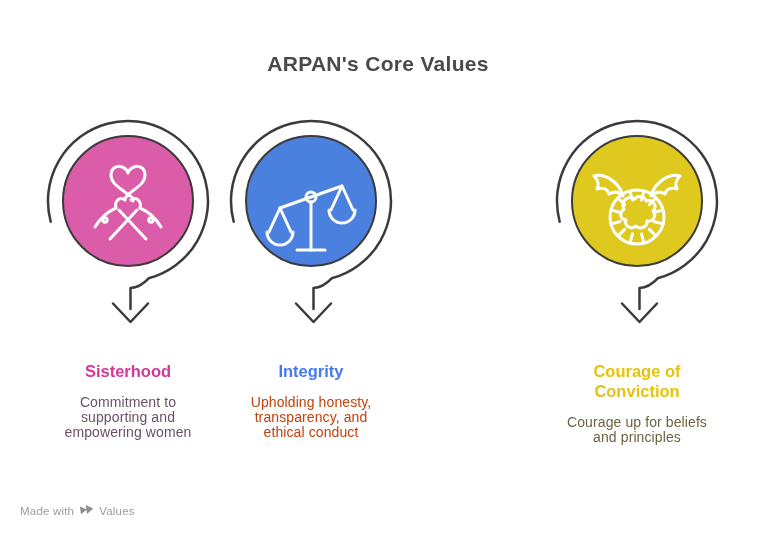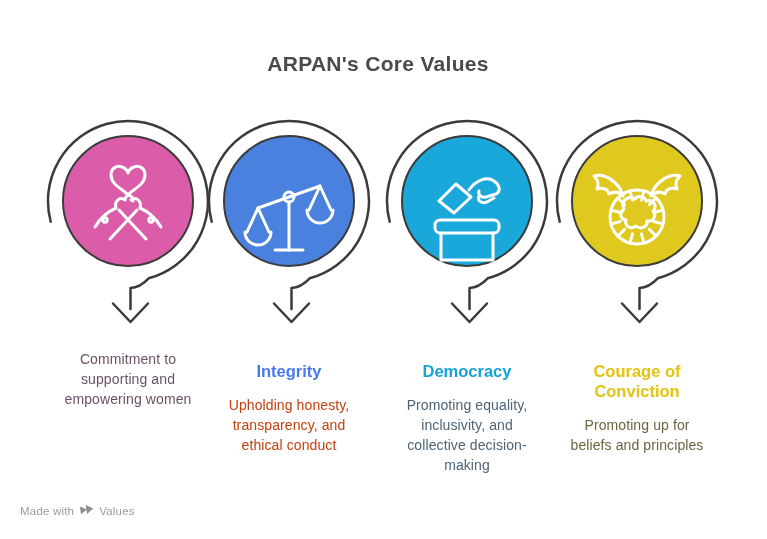--- a/index.html
+++ b/index.html
@@ -8,21 +8,21 @@
     font-family:"Liberation Sans",sans-serif;overflow:hidden;
   }
   .title{
     position:absolute;top:52px;left:0;width:100%;text-align:center;
     font-size:21px;font-weight:700;letter-spacing:.3px;margin:0;
   }
   .col{position:absolute;top:103px;width:170px;text-align:center;}
   .unit{width:170px;height:232px;}
   .unit svg{display:block;}
   .heading{margin:26px auto 0;font-size:16.5px;font-weight:700;line-height:20px;max-width:132px;}
-  .desc{margin:14px auto 0;font-size:14px;line-height:20px;max-width:142px;letter-spacing:.1px;}
+  .desc{margin:14px auto 0;font-size:14px;line-height:15px;max-width:142px;letter-spacing:.1px;}
   .footer{
     position:absolute;left:20px;top:503px;display:flex;align-items:center;gap:5px;
     font-size:11.5px;letter-spacing:.2px;
   }
   .footer .logo{display:inline-block;transform:rotate(-8deg);}
 </style>
 </head>
 <body>
 
 <div class="page" style="background: rgb(255, 255, 255);">
@@ -41,24 +41,25 @@
             <path d="M 73 105 C 71 98 77 93 82 97 C 82 91 90 91 90 98"></path>
             <path d="M 118 124 C 112 114 104 108 97 105"></path>
             <path d="M 97 105 C 99 98 93 93 88 97"></path>
             <path d="M 76 107 L 103 136"></path>
             <path d="M 94 107 L 67 136"></path>
             <circle cx="62" cy="117" r="2.2"></circle>
             <circle cx="108" cy="117" r="2.2"></circle>
           </g>
   </svg>
       </div>
+    <h3 class="heading" style="color: rgb(214, 54, 155);">Sisterhood</h3>
     <p class="desc" style="color: rgb(106, 81, 104);">Commitment to supporting and empowering women</p>
   </div>
 
-  <div class="col" style="left:204px">
+  <div class="col" style="left:226px">
     <div class="unit">
         <svg width="170" height="232" viewBox="0 0 170 232">
     <path d="M 7.7 118.7 A 80 80 0 1 1 105.7 175.3 Q 97 184.5 87.5 185 L 87.5 206" fill="none" stroke="#3B3B3B" stroke-width="2.5" stroke-linecap="round" stroke-linejoin="round"></path>
     <path d="M 70 200.5 L 87.5 219 L 105 200.5" fill="none" stroke="#3B3B3B" stroke-width="2.5" stroke-linecap="round" stroke-linejoin="round"></path>
     <circle cx="85" cy="98" r="65" fill="#4A80DE" stroke="#3B3B3B" stroke-width="2"></circle>
     <g fill="none" stroke="#FFFFFF" stroke-width="3" stroke-linecap="round" stroke-linejoin="round">
             <path d="M 54 105 L 116 83"></path>
             <path d="M 85 99 L 85 147"></path>
             <path d="M 71 147 L 99 147"></path>
             <path d="M 54 105 L 43 129 M 54 105 L 65 129"></path>
@@ -66,38 +67,20 @@
             <path d="M 116 83 L 105 107 M 116 83 L 127 107"></path>
             <path d="M 103 107 A 13 13 0 0 0 129 107"></path>
             <circle cx="85" cy="94" r="5"></circle>
           </g>
   </svg>
       </div>
     <h3 class="heading" style="color: rgb(68, 121, 242);">Integrity</h3>
     <p class="desc" style="color: #c2410c;">Upholding honesty, transparency, and ethical conduct</p>
   </div>
 
-  <div class="col" style="left:382px">
-    <div class="unit">
-        <svg width="170" height="232" viewBox="0 0 170 232">
-    <path d="M 7.7 118.7 A 80 80 0 1 1 105.7 175.3 Q 97 184.5 87.5 185 L 87.5 206" fill="none" stroke="#3B3B3B" stroke-width="2.5" stroke-linecap="round" stroke-linejoin="round"></path>
-    <path d="M 70 200.5 L 87.5 219 L 105 200.5" fill="none" stroke="#3B3B3B" stroke-width="2.5" stroke-linecap="round" stroke-linejoin="round"></path>
-    <circle cx="85" cy="98" r="65" fill="#1AA7DA" stroke="#3B3B3B" stroke-width="2"></circle>
-    <g fill="none" stroke="#FFFFFF" stroke-width="3" stroke-linecap="round" stroke-linejoin="round">
-            <rect x="53" y="117" width="64" height="13" rx="5"></rect>
-            <path d="M 59 130 L 59 157 L 111 157 L 111 130"></path>
-            <path d="M 57 98 L 74 81 L 89 94 L 72 110 Z"></path>
-            <path d="M 87 87 C 94 77 105 73 112 78 C 118 82 119 88 114 91 L 104 94 C 99 95 96 92 97 88"></path>
-            <path d="M 97 93 C 95 98 100 101 105 99 L 112 95"></path>
-          </g>
-  </svg>
-      </div>
-    <h3 class="heading" style="color: rgb(18, 163, 215);">Democracy</h3>
-    <p class="desc" style="color: rgb(76, 100, 118);">Promoting equality, inclusivity, and collective decision-making</p>
-  </div>
 
   <div class="col" style="left:552px">
     <div class="unit">
         <svg width="170" height="232" viewBox="0 0 170 232">
     <path d="M 7.7 118.7 A 80 80 0 1 1 105.7 175.3 Q 97 184.5 87.5 185 L 87.5 206" fill="none" stroke="#3B3B3B" stroke-width="2.5" stroke-linecap="round" stroke-linejoin="round"></path>
     <path d="M 70 200.5 L 87.5 219 L 105 200.5" fill="none" stroke="#3B3B3B" stroke-width="2.5" stroke-linecap="round" stroke-linejoin="round"></path>
     <circle cx="85" cy="98" r="65" fill="#DFC91F" stroke="#3B3B3B" stroke-width="2"></circle>
     <g fill="none" stroke="#FFFFFF" stroke-width="3" stroke-linecap="round" stroke-linejoin="round">
             <path d="M 71 92 C 66 78 52 70 42 73 C 46 77 47 82 45 86 C 51 84 56 86 57 91 C 62 88 67 89 71 93"></path>
             <path d="M 99 92 C 104 78 118 70 128 73 C 124 77 123 82 125 86 C 119 84 114 86 113 91 C 108 88 103 89 99 93"></path>
@@ -112,21 +95,21 @@
             <line x1="68.1" y1="109.5" x2="60.4" y2="107.4"></line>
             <line x1="72.6" y1="101.6" x2="67.0" y2="96.0"></line>
             <line x1="80.5" y1="97.1" x2="78.4" y2="89.4"></line>
             <line x1="89.5" y1="97.1" x2="91.6" y2="89.4"></line>
             <line x1="97.4" y1="101.6" x2="103.0" y2="96.0"></line>
             <line x1="101.9" y1="109.5" x2="109.6" y2="107.4"></line>
           </g>
   </svg>
       </div>
     <h3 class="heading" style="color: rgb(228, 195, 14); text-align: center;">Courage of Conviction</h3>
-    <p class="desc" style="color: rgb(108, 99, 64);">Promoting up for beliefs and principles</p>
+    <p class="desc" style="color: rgb(108, 99, 64);">Courage up for beliefs and principles</p>
   </div>
 
   <div class="footer" style="color: rgb(156, 156, 156);">
     <span>Made with</span>
     <span class="logo">
       <svg width="15" height="13" viewBox="0 0 15 13">
         <path d="M1.5 10.5 L1.5 2.5 L8 6.5 Z" fill="#8F8F8F"></path>
         <path d="M7.5 11 L7.5 2 L14.5 6.5 Z" fill="#8F8F8F"></path>
       </svg>
     </span>

